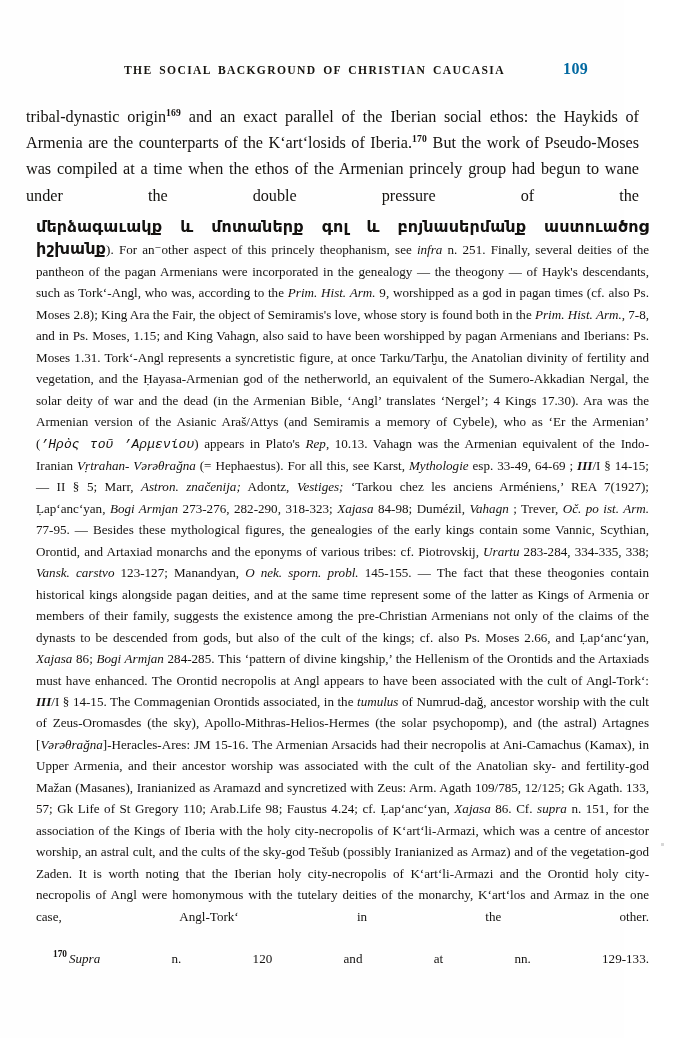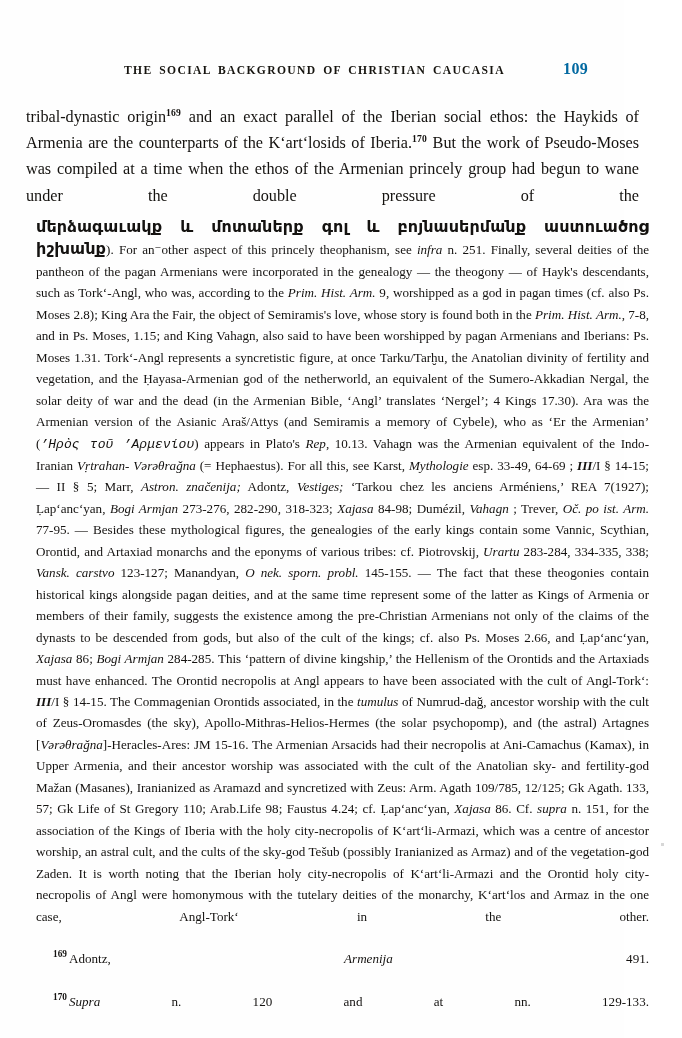--- a/index.html
+++ b/index.html
@@ -148,21 +148,20 @@
   </div>
 
   <div class="body-block">
     <p><span>tribal-dynastic origin</span><sup class="fn">169</sup><span> and an exact parallel of the Iberian social ethos: the Haykids of Armenia are the counterparts of the Kʻartʻlosids of Iberia.</span><sup class="fn">170</sup><span> But the work of Pseudo-Moses was compiled at a time when the ethos of the Armenian princely group had begun to wane under the double pressure of the</span></p>
   </div>
 
   <div class="notes">
 
     <p><span class="arm">մերձագաւակք և մոտաներք գոլ և բոյնասերմանք աստուածոց իշխանք</span><span>). For an⁻othеr aspect of this princely theophanism, see </span><i>infra</i><span> n. 251.  Finally, several deities of the pantheon of the pagan Armenians were incorporated in the genealogy — the theogony — of Hayk's descendants, such as Torkʻ-Angl, who was, according to the </span><i>Prim. Hist. Arm.</i><span> 9, worshipped as a god in pagan times (cf. also Ps. Moses 2.8); King Ara the Fair, the object of Semiramis's love, whose story is found both in the </span><i>Prim. Hist. Arm.</i><span>, 7-8, and in Ps. Moses, 1.15; and King Vahagn, also said to have been worshipped by pagan Armenians and Iberians: Ps. Moses 1.31.  Torkʻ-Angl represents a syncretistic figure, at once Tarku/Tarḫu, the Anatolian divinity of fertility and vegetation, and the Ḥayasa-Armenian god of the netherworld, an equivalent of the Sumero-Akkadian Nergal, the solar deity of war and the dead (in the Armenian Bible, ‘Angl’ translates ‘Nergel’; 4 Kings 17.30).  Ara was the Armenian version of the Asianic Araš/Attys (and Semiramis a memory of Cybele), who as ‘Er the Armenian’ (</span><span class="grk">’Ηρὸς τοῦ ’Αρμενίου</span><span>) appears in Plato's </span><i>Rep</i><span>, 10.13.  Vahagn was the Armenian equivalent of the Indo-Iranian </span><i>Vṛtrahan- Vərəθrağna</i><span> (= Hephaestus).  For all this, see Karst, </span><i>Mythologie</i><span> esp. 33-49, 64-69 ; </span><span class="sc-bold">III</span><span>/I § 14-15; — II § 5;  Marr, </span><i>Astron. značenija;</i><span>  Adontz, </span><i>Vestiges;</i><span> ‘Tarkou chez les anciens Arméniens,’ REA 7(1927); Ḷapʻancʻyan, </span><i>Bogi Armjan</i><span> 273-276, 282-290, 318-323; </span><i>Xajasa</i><span> 84-98; Dumézil, </span><i>Vahagn</i><span> ; Trever, </span><i>Oč. po ist. Arm.</i><span> 77-95. — Besides these mythological figures, the genealogies of the early kings contain some Vannic, Scythian, Orontid, and Artaxiad monarchs and the eponyms of various tribes: cf. Piotrovskij, </span><i>Urartu</i><span> 283-284, 334-335, 338; </span><i>Vansk. carstvo</i><span> 123-127; Manandyan, </span><i>O nek. sporn. probl.</i><span> 145-155. — The fact that these theogonies contain historical kings alongside pagan deities, and at the same time represent some of the latter as Kings of Armenia or members of their family, suggests the existence among the pre-Christian Armenians not only of the claims of the dynasts to be descended from gods, but also of the cult of the kings; cf. also Ps. Moses 2.66, and Ḷapʻancʻyan, </span><i>Xajasa</i><span> 86; </span><i>Bogi Armjan</i><span> 284-285.  This ‘pattern of divine kingship,’ the Hellenism of the Orontids and the Artaxiads must have enhanced.  The Orontid necropolis at Angl appears to have been associated with the cult of Angl-Torkʻ: </span><span class="sc-bold">III</span><span>/I § 14-15.  The Commagenian Orontids associated, in the </span><i>tumulus</i><span> of Numrud-dağ, ancestor worship with the cult of Zeus-Oromasdes (the sky), Apollo-Mithras-Helios-Hermes (the solar psychopomp), and (the astral) Artagnes [</span><i>Vərəθrağna</i><span>]-Heracles-Ares: JM 15-16.  The Armenian Arsacids had their necropolis at Ani-Camachus (Kamax), in Upper Armenia, and their ancestor worship was associated with the cult of the Anatolian sky- and fertility-god Mažan (Masanes), Iranianized as Aramazd and syncretized with Zeus: Arm. Agath 109/785, 12/125; Gk Agath. 133, 57; Gk Life of St Gregory 110; Arab.Life 98; Faustus 4.24; cf. Ḷapʻancʻyan, </span><i>Xajasa</i><span> 86.  Cf. </span><i>supra</i><span> n. 151, for the association of the Kings of Iberia with the holy city-necropolis of Kʻartʻli-Armazi, which was a centre of ancestor worship, an astral cult, and the cults of the sky-god Tešub (possibly Iranianized as Armaz) and of the vegetation-god Zaden.  It is worth noting that the Iberian holy city-necropolis of Kʻartʻli-Armazi and the Orontid holy city-necropolis of Angl were homonymous with the tutelary deities of the monarchy, Kʻartʻlos and Armaz in the one case, Angl-Torkʻ in the other.</span></p>
 
-    <p class="tail-note"><span class="note-num">169</span><span>Adontz, </span><i>Armenija</i><span> 491.</span></p>
 
     <p class="tail-note"><span class="note-num">170</span><i>Supra</i><span> n. 120 and at nn. 129-133.</span></p>
 
   </div>
 
   <div class="speck"></div>
 
 </div>
 
 </body></html>

